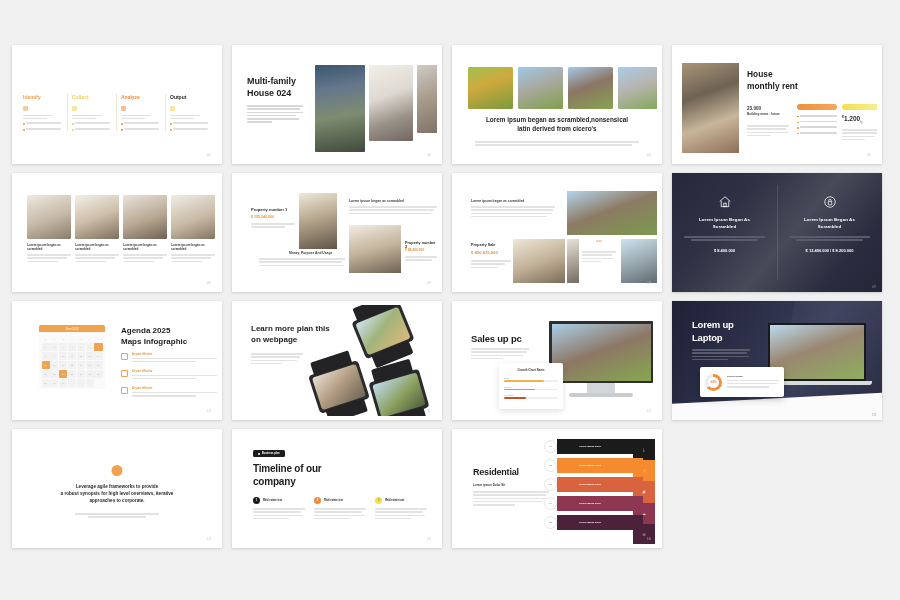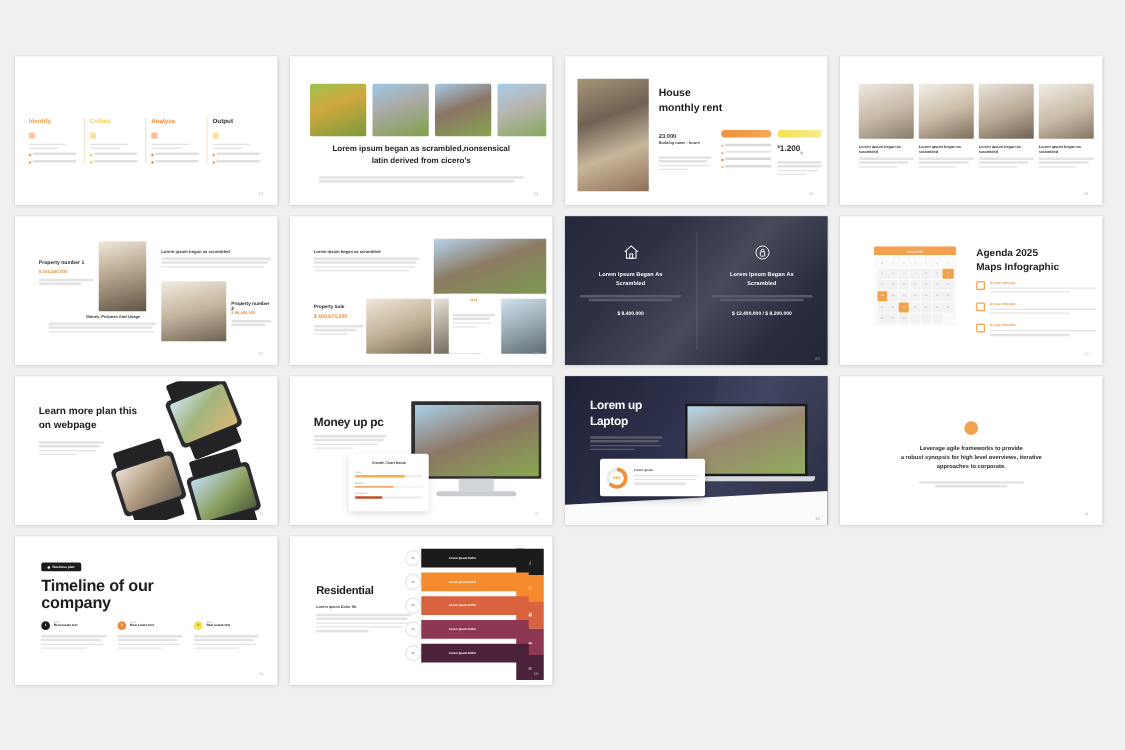--- a/index.html
+++ b/index.html
@@ -216,21 +216,21 @@
   
   .s14 .ic { position: absolute; left: 50%; top: 32px; transform: translateX(-50%); width: 11px; height: 11px; border-radius: 50%; background: #f2a14e; }
   .s14 .q { position: absolute; left: 20px; right: 20px; top: 50px; text-align: center;
     font-size: 4.6px; font-weight: 700; color: #2b2b2b; line-height: 7px; }
   .s14 .sub { position: absolute; left: 58px; right: 58px; top: 80px; text-align: center; }
 
   
   .s15 .badge { position: absolute; left: 16px; top: 17px; background: #1b1b1b; color: #fff;
     font-size: 2.6px; font-weight: 700; padding: 2px 5px; border-radius: 1.5px; display: flex; align-items: center; gap: 2px; }
   .s15 .badge .dot { width: 2px; height: 2px; border-radius: 50%; background: #fff; }
-  .s15 .title { position: absolute; left: 16px; top: 30px; font-size: 13px; font-weight: 700; color: #1d1d1f; line-height: 12.5px; letter-spacing: -.2px; }
+  .s15 .title { position: absolute; left: 16px; top: 30px; font-size: 10px; font-weight: 700; color: #1d1d1f; line-height: 12.5px; letter-spacing: -.2px; }
   .s15 .steps { position: absolute; left: 16px; top: 64px; right: 10px; display: flex; gap: 4px; }
   .s15 .st { flex: 1; }
   .s15 .st .hd { display: flex; gap: 3px; align-items: flex-start; margin-bottom: 4px; }
   .s15 .st .cir { width: 7px; height: 7px; border-radius: 50%; flex: none; display: flex; align-items: center; justify-content: center; font-size: 2.6px; font-weight: 700; color: #fff; }
   .s15 .st .lab .d { font-size: 2.1px; color: #aaa; }
   .s15 .st .lab .n { font-size: 2.6px; font-weight: 700; color: #2b2b2b; }
   .s15 .arrow { align-self: flex-start; margin-top: 2px; font-size: 3.5px; color: #ddd; }
 
   
   .s16 .title { position: absolute; left: 16px; top: 34px; font-size: 9px; font-weight: 700; color: #1d1d1f; letter-spacing: -.2px; }
@@ -306,20 +306,40 @@
           <div class="bull">
               <i style="background:#f2a14e"></i>
               <div class="bl w62" style="flex:1"></div>
             </div>
         </div>
       </div>
       <div class="pnum">01</div>
     </div>
   </div>
 
+  <div class="slide s2">
+    <div class="inner">
+      <div class="title">
+        <div>Multi-family</div>
+        <div>House 024</div>
+      </div>
+      <div class="desc">
+        <span class="lorem" style="width:100%"></span>
+          <span class="lorem" style="width:95%"></span>
+        <span class="lorem" style="width:100%"></span>
+          <span class="lorem" style="width:88%"></span>
+        <span class="lorem" style="width:92%"></span>
+          <span class="lorem" style="width:45%"></span>
+      </div>
+      <div class="ph p1"></div>
+      <div class="ph p2"></div>
+      <div class="ph p3"></div>
+      <div class="pnum">02</div>
+    </div>
+  </div>
 
 
   <div class="slide s4">
     <div class="inner">
       <div class="row">
         <div class="th t1"></div>
         <div class="th t2"></div>
         <div class="th t3"></div>
         <div class="th t4"></div>
       </div>
@@ -626,21 +646,21 @@
           <div class="bandA"></div>
           <div class="bandB"></div>
           <div class="scr"></div>
         </div>
       <div class="pnum">11</div>
     </div>
   </div>
 
   <div class="slide s12">
     <div class="inner">
-      <div class="title">Money up pc</div>
+      <div class="title">Sales up pc</div>
       <div class="body">
         <span class="lorem lite" style="width:100%"></span>
           <span class="lorem lite" style="width:96%"></span>
         <span class="lorem lite" style="width:90%"></span>
           <span class="lorem lite" style="width:55%"></span>
       </div>
       <div class="mon">
           <div class="scr"></div>
         </div>
       <div class="neck"></div>

